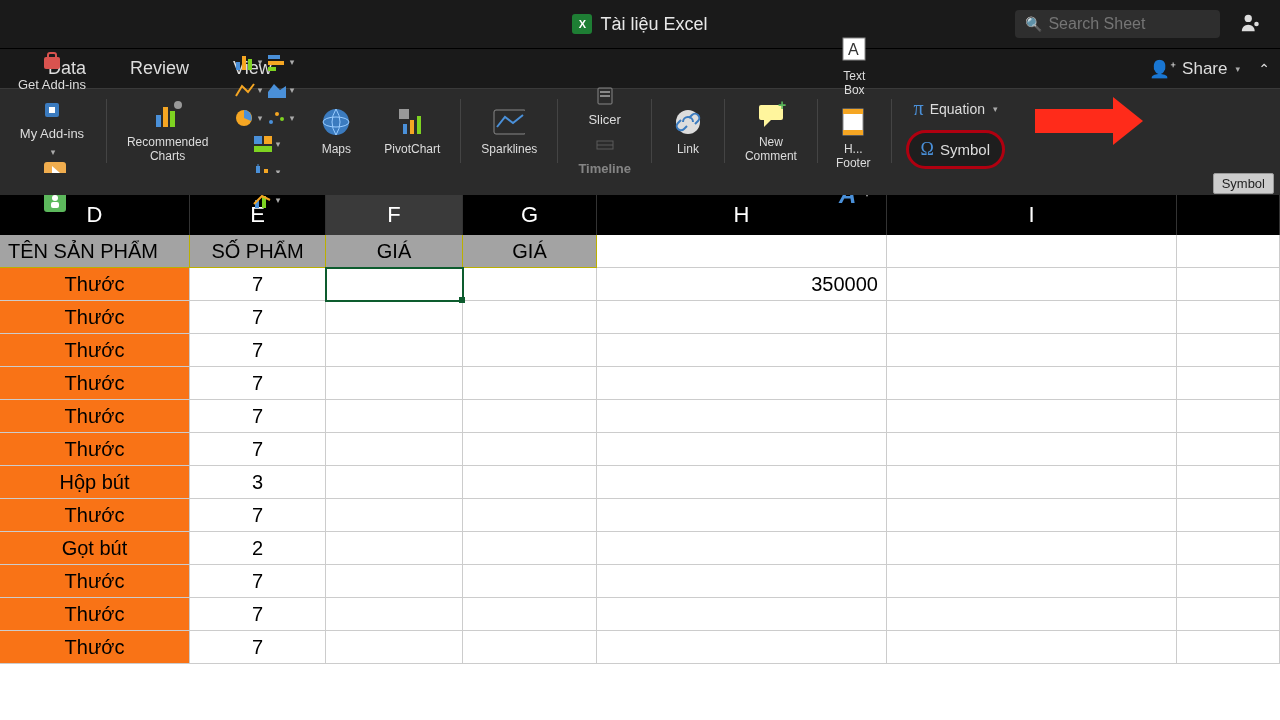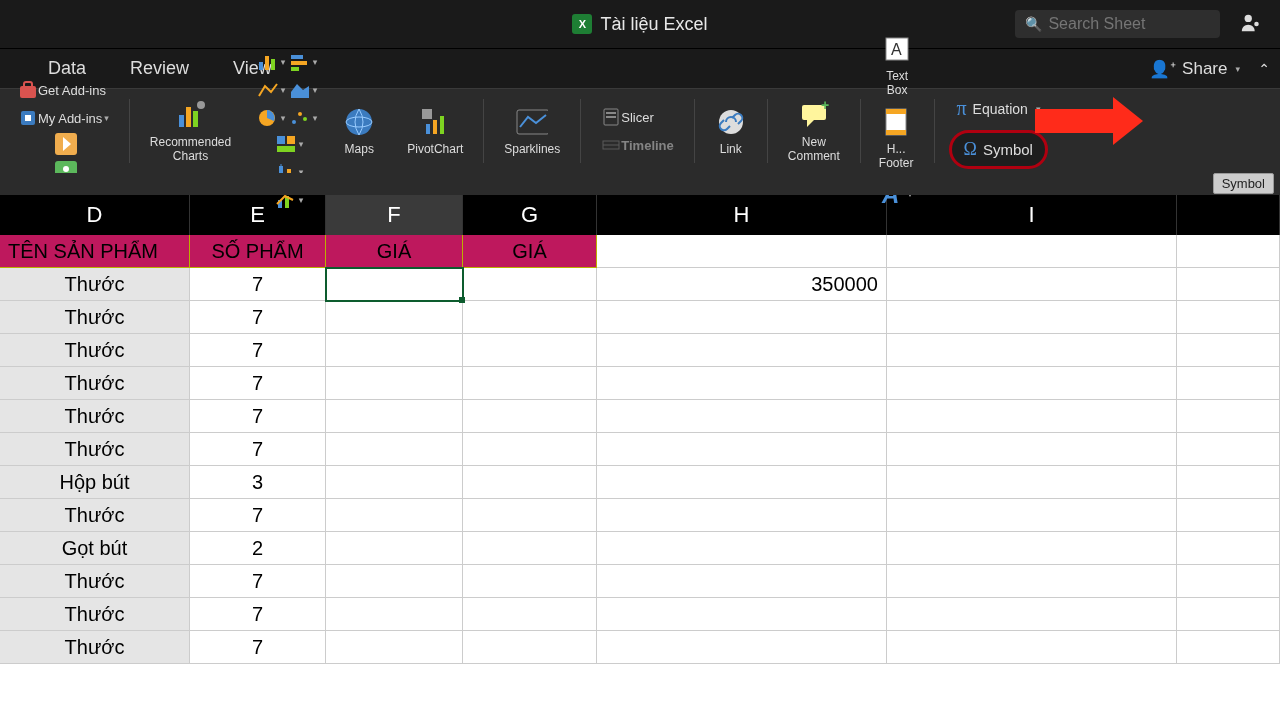--- a/index.html
+++ b/index.html
@@ -16,21 +16,21 @@
   .tabs-row { background: #1a1a1a; height: 40px; display: flex; align-items: center; padding: 0 26px; position: relative; border-top:1px solid #000;}
   .tabs-row .tab { color: #ddd; font-size: 18px; padding: 8px 22px; cursor: pointer; }
   .tabs-row .share { position: absolute; right: 40px; color: #ddd; font-size: 17px; display:flex; align-items:center; gap:6px;}
   .tabs-row .chev { position:absolute; right:10px; color:#ddd; font-size:14px;}
 
   .ribbon { background: #2b2b2b; height: 85px; display: flex; align-items: stretch; padding: 4px 8px; position:relative; border-top:1px solid #3a3a3a;}
   .rgroup { display:flex; flex-direction:column; justify-content:center; align-items:center; padding:0 10px; border-right:0; position:relative;}
   .rsep { width:1px; background:#444; margin:6px 4px; }
   .rbtn-vert { display:flex; flex-direction:column; align-items:center; color:#ddd; font-size:12px; gap:4px; padding:4px 6px; cursor:pointer; line-height:1.2; text-align:center;}
   .rbtn-vert .ricon { width:32px; height:32px; display:flex; align-items:center; justify-content:center;}
-  .rbtn-sm { display:flex; align-items:center; color:#ddd; font-size:13px; padding:3px 6px; cursor:pointer;}
+  .rbtn-sm { display:flex; align-items:center; color:#ddd; font-size:13px; gap:6px; padding:3px 6px; cursor:pointer;flex-direction:column;}
   .rbtn-sm .ricon { width:20px; height:20px; display:flex; align-items:center; justify-content:center;}
   .rstack { display:flex; flex-direction:column; gap:2px; justify-content:center;}
   .rrow { display:flex; gap:4px;}
   .mini-icon { width:28px; height:26px; display:flex; align-items:center; justify-content:center; color:#ddd;}
   .dd { font-size:9px; color:#aaa; margin-left:2px;}
 
   .equation-btn { display:flex; align-items:center; color:#ddd; font-size:14px; gap:6px; padding:4px 8px; cursor:pointer;}
   .symbol-btn { display:flex; align-items:center; color:#ddd; font-size:15px; gap:6px; padding:6px 12px; cursor:pointer; border:3px solid #b00010; border-radius:20px; background:#1e1e1e;}
 
   .arrow-annot { position:absolute; left:1035px; top:20px; pointer-events:none;}
@@ -42,22 +42,22 @@
 
   .grid { background:#fff; }
   .colhdr-row { display:flex; height:40px; background:#000;}
   .colhdr { color:#fff; text-align:center; font-size:22px; display:flex; align-items:center; justify-content:center; border-right:1px solid #333; font-weight:400;}
   .colhdr.sel { background:#3a3a3a;}
   .col-D { width:190px;} .col-E{width:136px;} .col-F{width:137px;} .col-G{width:134px;} .col-H{width:290px;} .col-I{width:290px;} .col-J{width:103px;}
 
   .datarow { display:flex; height:33px;}
   .cell { border-right:1px solid #ccc; border-bottom:1px solid #ccc; display:flex; align-items:center; font-size:20px; color:#000; padding:0 8px;}
   .cell.center{justify-content:center;} .cell.right{justify-content:flex-end;}
-  .hdr-cell { background:#be185d; font-weight:400; border-right:1px solid #bbb000; border-bottom:1px solid #bbb000;}
-  .beige { background:#e5e5e5;}
+  .hdr-cell { background:#a3a3a3; font-weight:400; border-right:1px solid #bbb000; border-bottom:1px solid #bbb000;}
+  .beige { background:#f97316;}
   .selected-cell { outline:2px solid #0d5c2e; outline-offset:-1px; position:relative;}
   .selected-cell::after{content:''; position:absolute; right:-3px; bottom:-3px; width:6px; height:6px; background:#0d5c2e;}
 
   svg { display:block;}
 </style>
 </head>
 <body>
 
 <div class="titlebar">
   <div class="title">

